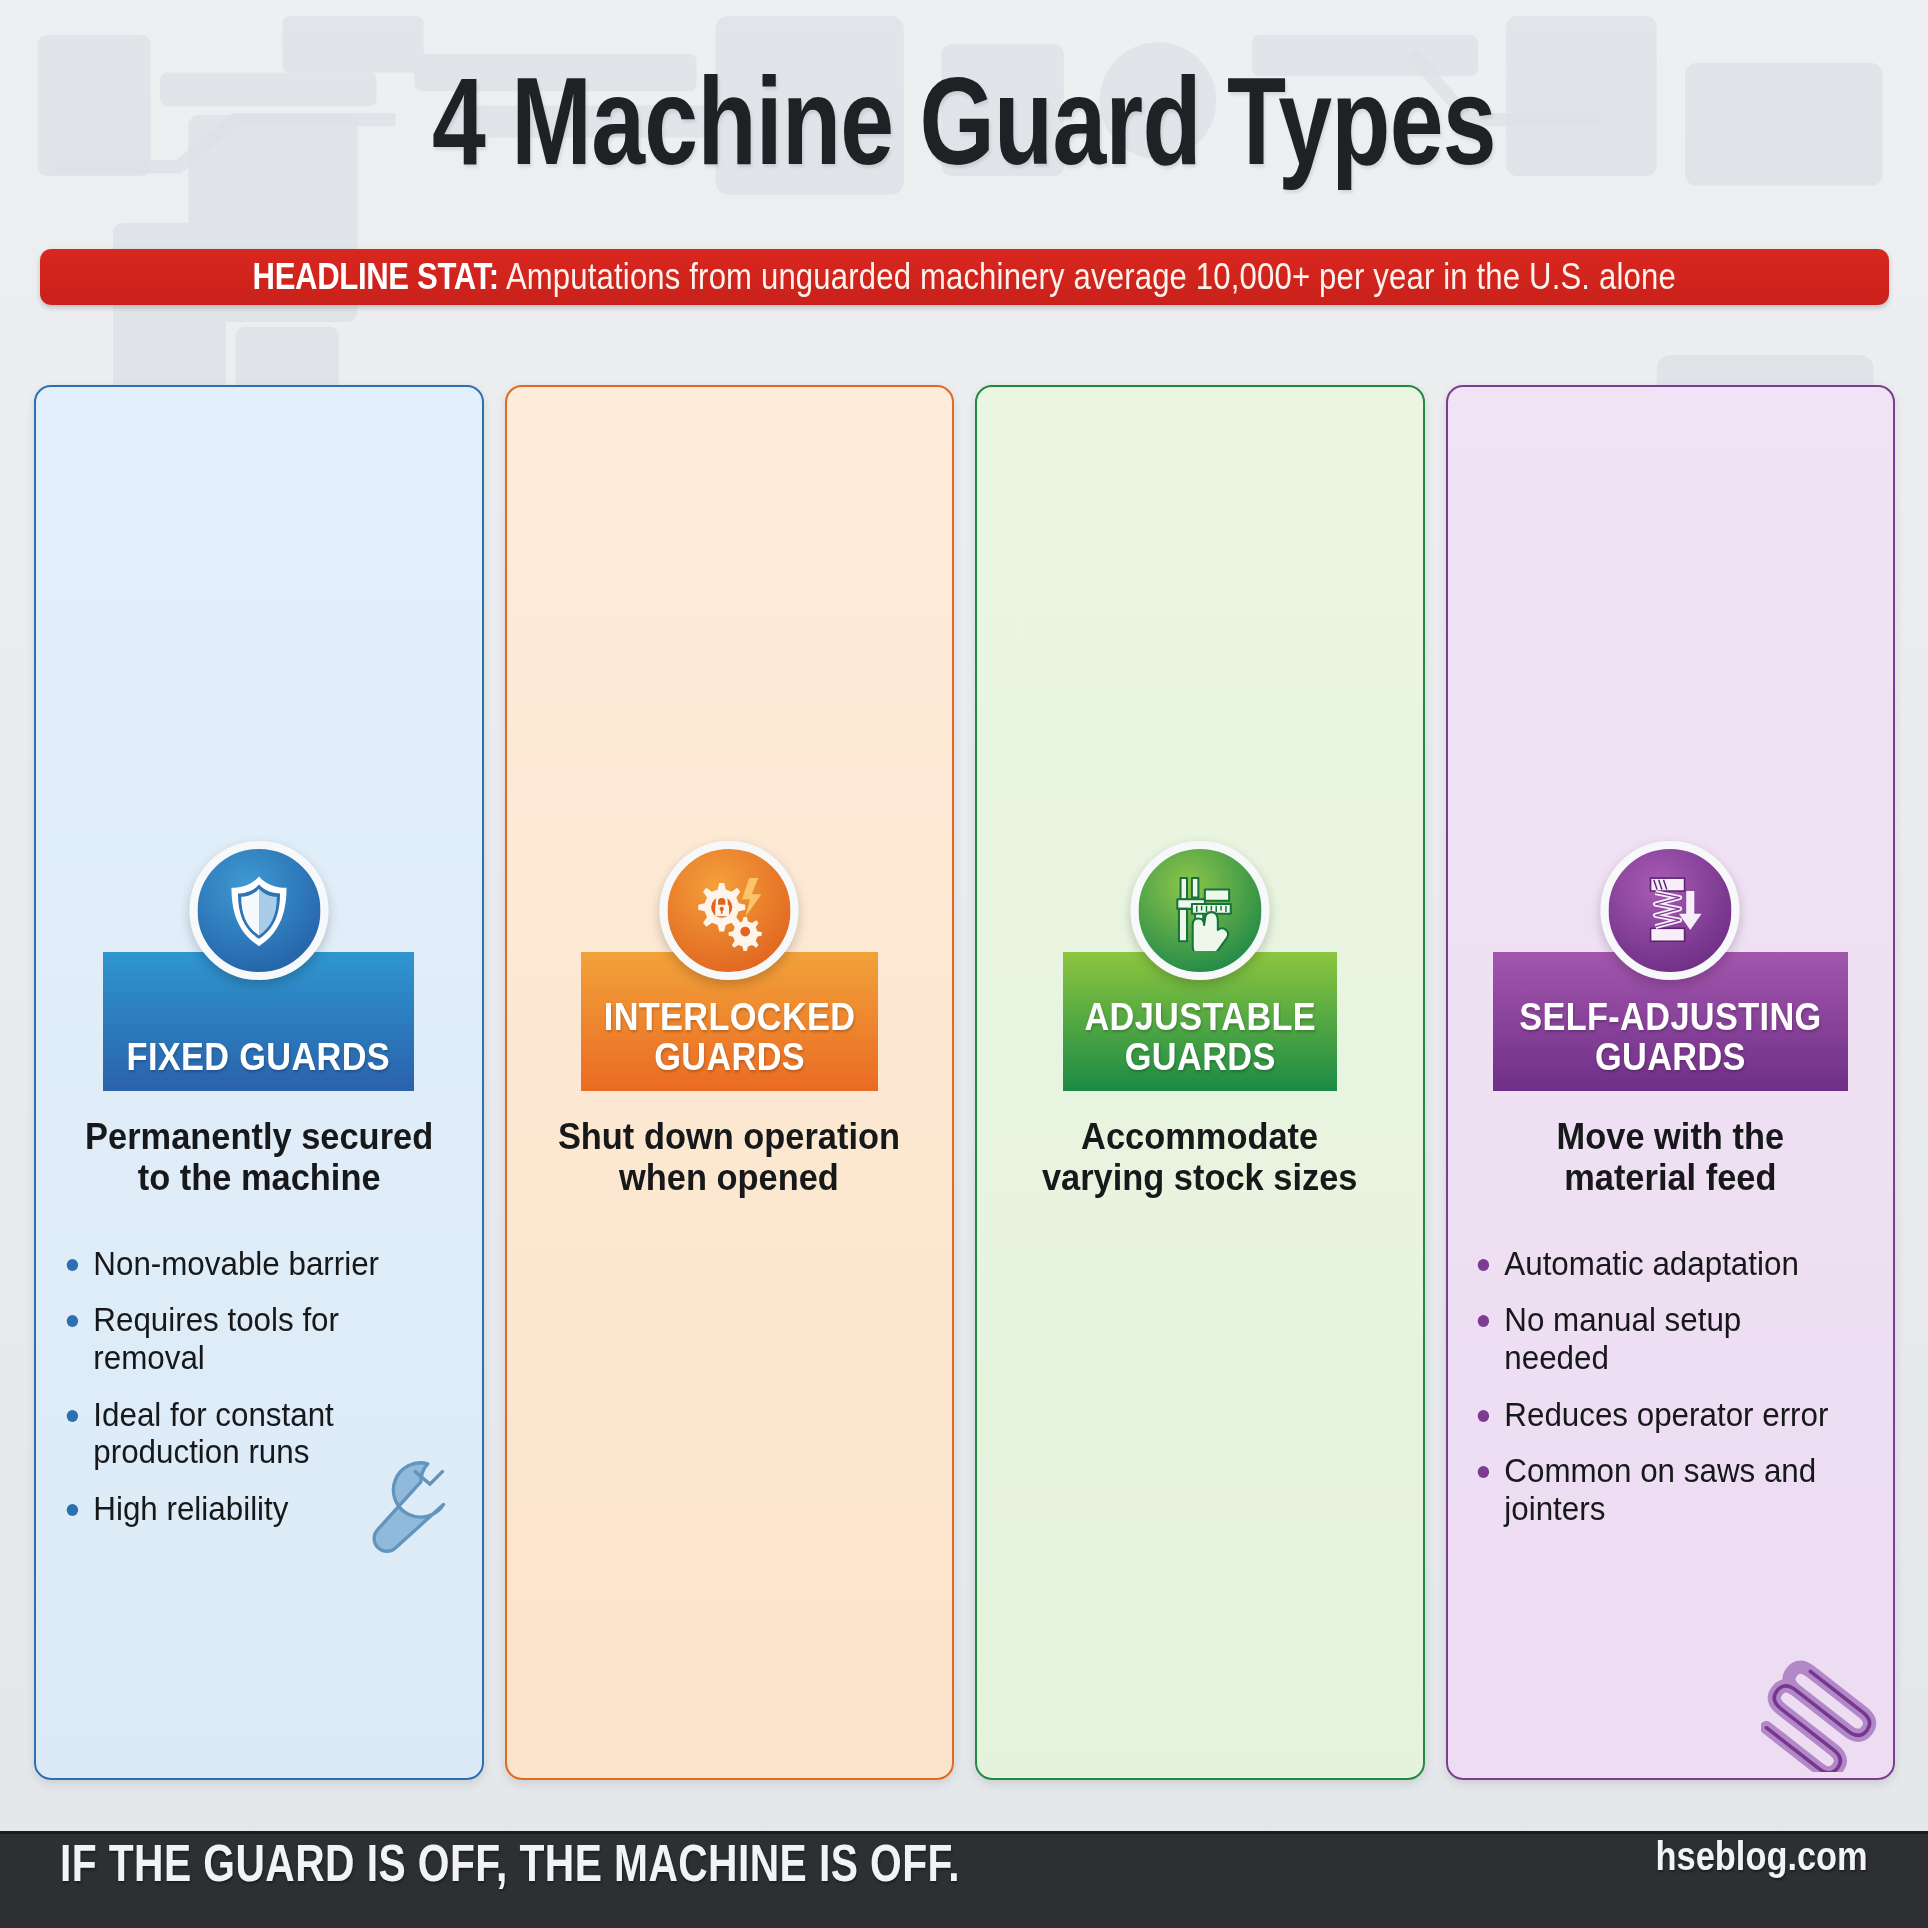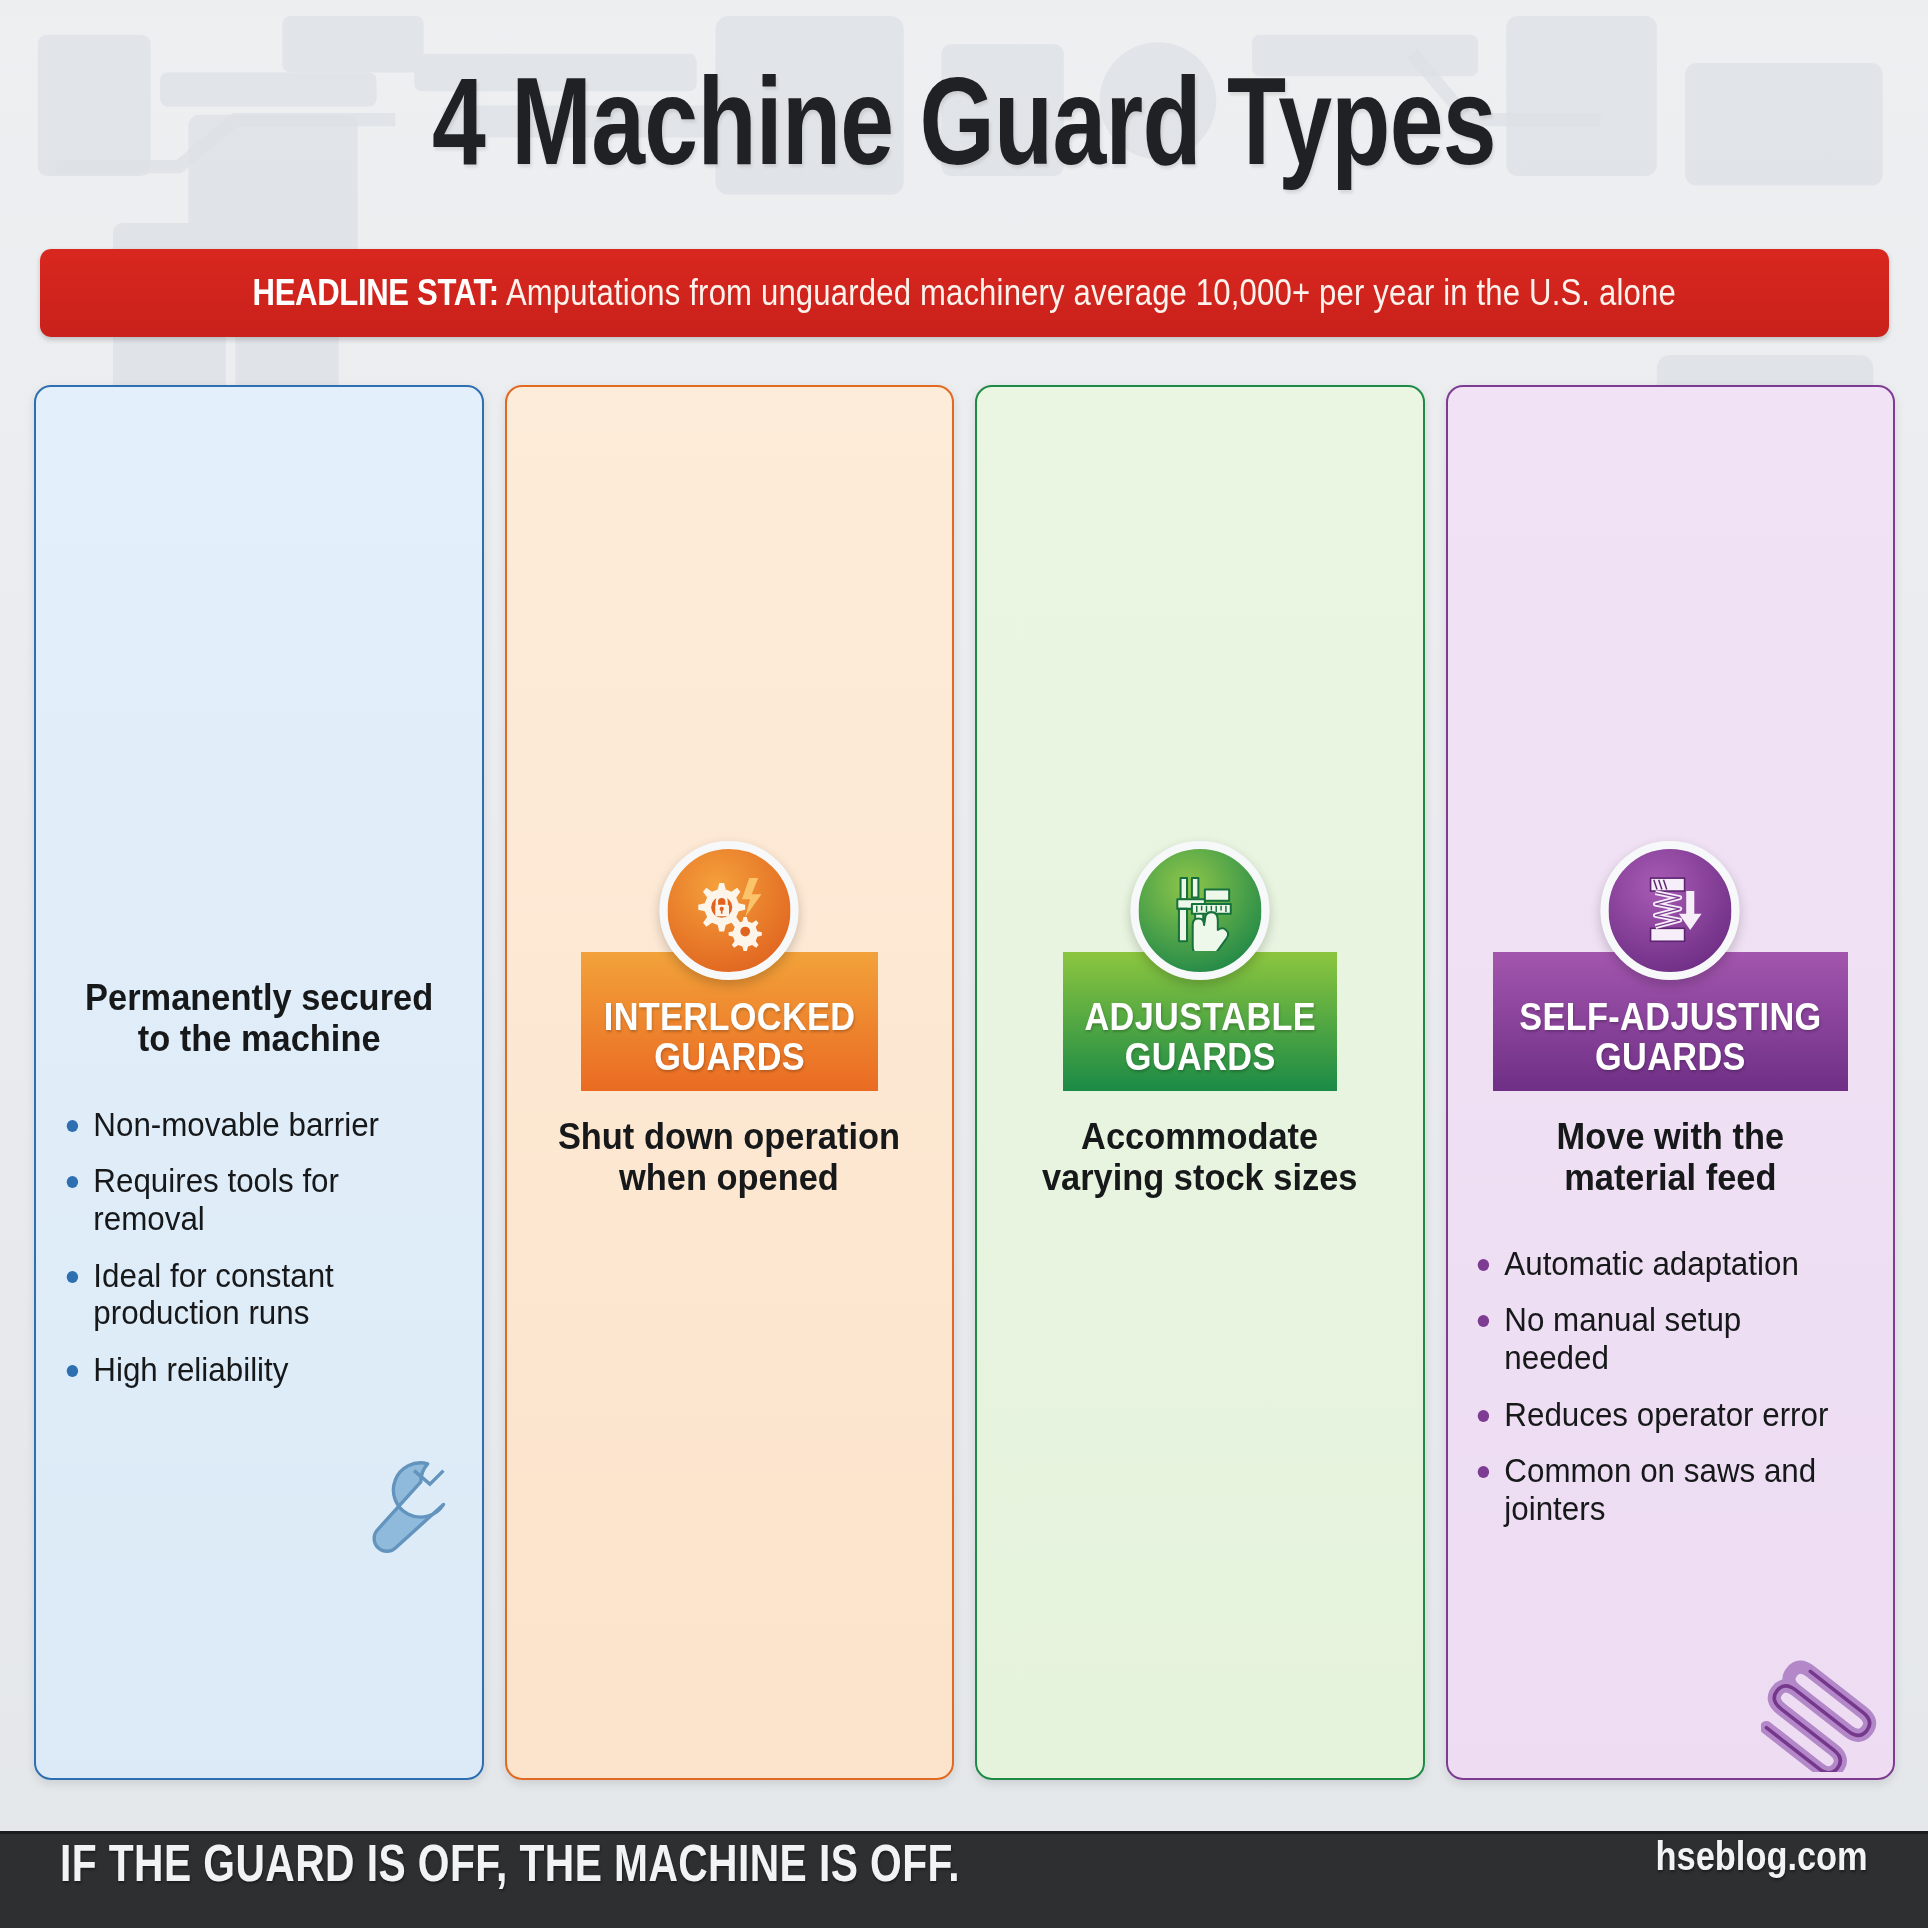--- a/index.html
+++ b/index.html
@@ -35,21 +35,21 @@
     transform-origin: center top;
     white-space: nowrap;
     text-shadow: 1.9px 2.8px 3.8px rgba(0,0,0,.10);
     line-height: 1.05;
   }
 
   
   .stat-banner {
     position: absolute;
     left: 40px; top: 233px;
-    width: 1849px; height: 88px;
+    width: 1849px; height: 56px;
     background: linear-gradient(180deg,#d8271f 0%, #c9211b 100%);
     border-radius: 11.3px;
     display: flex; align-items: center; justify-content: center;
     box-shadow: 0 2.8px 5.6px rgba(0,0,0,.18);
     overflow: hidden;
   }
   .stat-text {
     font-size: 37px;
     color: #fdf2ec;
     transform: scaleX(0.84);
@@ -310,20 +310,31 @@
           <g>
             <path d="M82 300 q0 -38 38 -38 q38 0 38 38 v28" fill="none" stroke="#c3ced4" stroke-width="15"></path>
             <path d="M82 300 q0 -38 38 -38 q38 0 38 38 v28" fill="none" stroke="#8fa3ac" stroke-width="6"></path>
             <rect x="68" y="318" width="106" height="82" rx="11" fill="#f9b93c" stroke="#25282c" stroke-width="5"></rect>
             <rect x="68" y="318" width="40" height="82" rx="11" fill="#fbcb63" stroke="none"></rect>
             <circle cx="121" cy="350" r="12" fill="#1d2024"></circle>
             <path d="M121 352 l-7 28 h14 z" fill="#1d2024"></path>
           </g>
         </svg>
       </div>
+      <div class="card-head">
+        <div class="icon-badge">
+          <svg viewBox="0 0 100 100">
+            <path d="M50 8 C40 20 26 22 16 22 C16 58 28 80 50 94 C72 80 84 58 84 22 C74 22 60 20 50 8 Z" fill="#ffffff"></path>
+            <path d="M50 18 C42 27 31 29 24 29 C24 57 33 74 50 85 C67 74 76 57 76 29 C69 29 58 27 50 18 Z" fill="#2e73b4"></path>
+            <path d="M50 23 C43 31 34 33 28 33 C28 57 36 71 50 81 Z" fill="#f4fafe"></path>
+            <path d="M50 23 C57 31 66 33 72 33 C72 57 64 71 50 81 Z" fill="#a8cdea"></path>
+          </svg>
+        </div>
+        <div class="card-head-label">FIXED GUARDS</div>
+      </div>
       <div class="card-sub">Permanently secured
 to the machine</div>
       <div class="divider"></div>
       <ul class="bullets">
         <li>Non-movable barrier</li>
         <li>Requires tools
 for removal</li>
         <li>Ideal for constant
 production runs</li>
         <li>High reliability</li>

